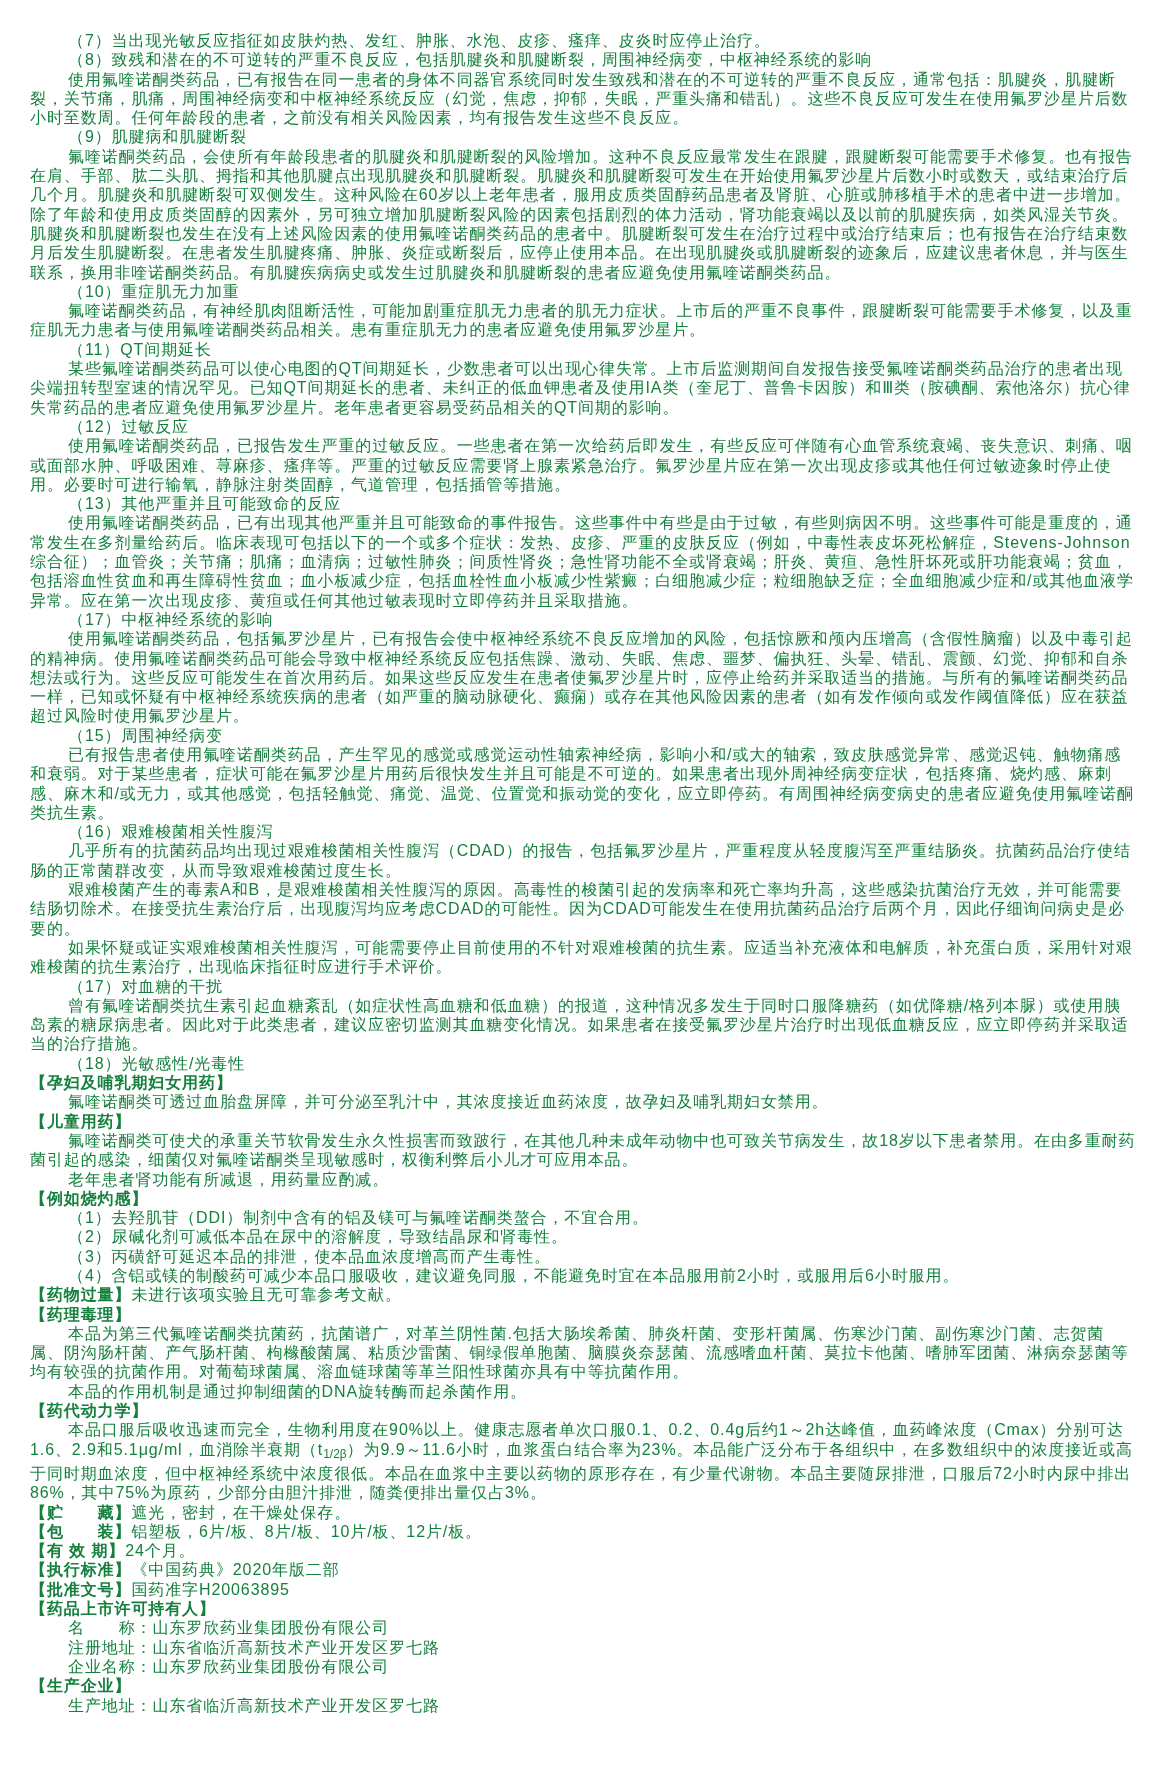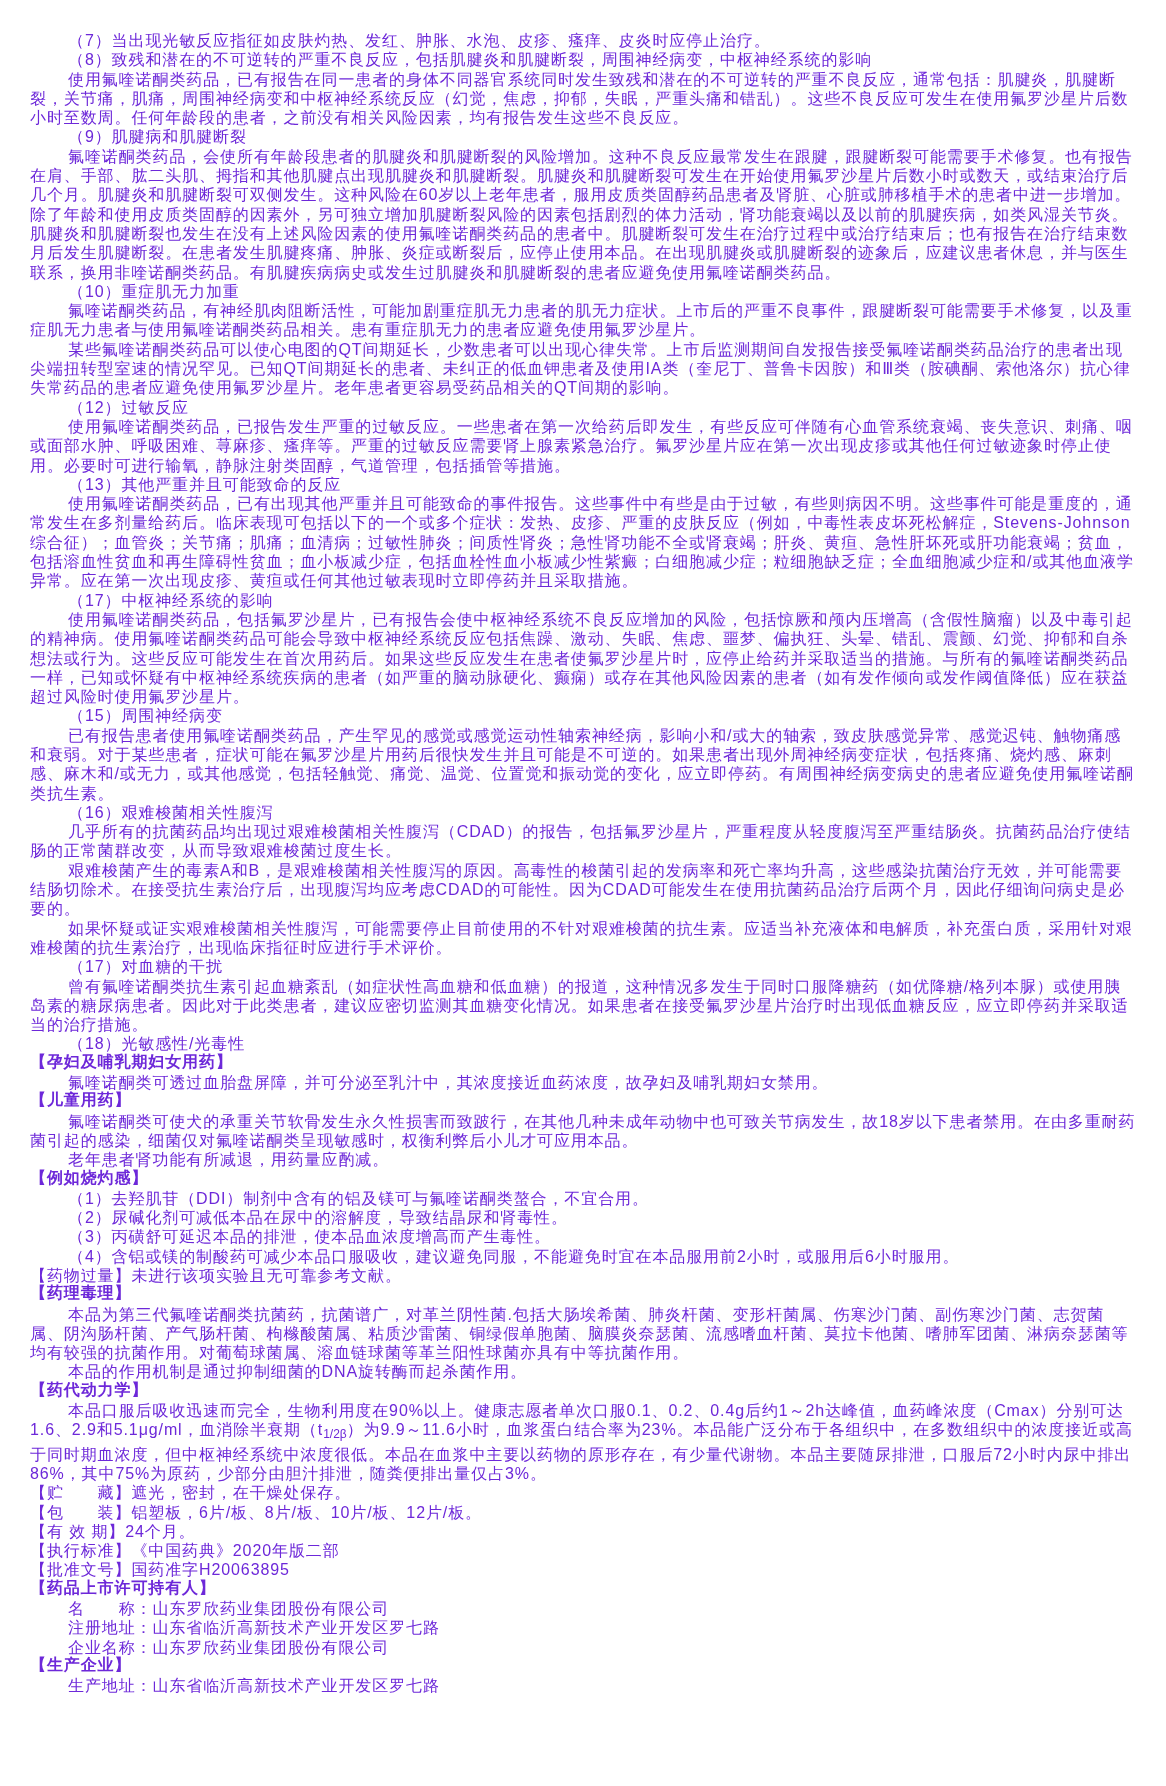--- a/index.html
+++ b/index.html
@@ -1,55 +1,56 @@
 <!DOCTYPE html>
 <html><head>
 <meta charset="utf-8">
 <style>
   html, body { margin: 0; padding: 0; background: #ffffff; }
   .page {
     width: 1166px;
     height: 1786px;
     box-sizing: border-box;
     background: #ffffff;
-    color: #6d28d9;
+    color: #15803d;
     padding: 31px 30px 20px 30px;
     font-family: "Liberation Sans", "DejaVu Sans", sans-serif;
     font-size: 16px;
     line-height: 19.3px;
     letter-spacing: 0.9px;
     overflow: hidden;
   }
   .para {
     margin: 0;
     white-space: pre-wrap;
     word-break: break-all;
   }
   .item, .body, .detail { text-indent: 38px; }
-  .header { font-weight: bold; text-indent: 0; font-family: Liberation Mono, monospace; }
+  .header { font-weight: bold; text-indent: 0; }
   .kv { text-indent: 0; }
-  .kv-label { font-weight: normal; }
+  .kv-label { font-weight: bold; }
   .subscript {
     font-size: 12px;
     vertical-align: -3px;
     letter-spacing: 0;
   }
 </style>
 </head>
 <body>
 
 <div class="page">
   <div>
       <p class="para item"><span>（7）当出现光敏反应指征如皮肤灼热、发红、肿胀、水泡、皮疹、瘙痒、皮炎时应停止治疗。</span></p>
       <p class="para item"><span>（8）致残和潜在的不可逆转的严重不良反应，包括肌腱炎和肌腱断裂，周围神经病变，中枢神经系统的影响</span></p>
       <p class="para body"><span>使用氟喹诺酮类药品，已有报告在同一患者的身体不同器官系统同时发生致残和潜在的不可逆转的严重不良反应，通常包括：肌腱炎，肌腱断裂，关节痛，肌痛，周围神经病变和中枢神经系统反应（幻觉，焦虑，抑郁，失眠，严重头痛和错乱）。这些不良反应可发生在使用氟罗沙星片后数小时至数周。任何年龄段的患者，之前没有相关风险因素，均有报告发生这些不良反应。</span></p>
       <p class="para item"><span>（9）肌腱病和肌腱断裂</span></p>
       <p class="para body"><span>氟喹诺酮类药品，会使所有年龄段患者的肌腱炎和肌腱断裂的风险增加。这种不良反应最常发生在跟腱，跟腱断裂可能需要手术修复。也有报告在肩、手部、肱二头肌、拇指和其他肌腱点出现肌腱炎和肌腱断裂。肌腱炎和肌腱断裂可发生在开始使用氟罗沙星片后数小时或数天，或结束治疗后几个月。肌腱炎和肌腱断裂可双侧发生。这种风险在60岁以上老年患者，服用皮质类固醇药品患者及肾脏、心脏或肺移植手术的患者中进一步增加。除了年龄和使用皮质类固醇的因素外，另可独立增加肌腱断裂风险的因素包括剧烈的体力活动，肾功能衰竭以及以前的肌腱疾病，如类风湿关节炎。肌腱炎和肌腱断裂也发生在没有上述风险因素的使用氟喹诺酮类药品的患者中。肌腱断裂可发生在治疗过程中或治疗结束后；也有报告在治疗结束数月后发生肌腱断裂。在患者发生肌腱疼痛、肿胀、炎症或断裂后，应停止使用本品。在出现肌腱炎或肌腱断裂的迹象后，应建议患者休息，并与医生联系，换用非喹诺酮类药品。有肌腱疾病病史或发生过肌腱炎和肌腱断裂的患者应避免使用氟喹诺酮类药品。</span></p>
       <p class="para item"><span>（10）重症肌无力加重</span></p>
       <p class="para body"><span>氟喹诺酮类药品，有神经肌肉阻断活性，可能加剧重症肌无力患者的肌无力症状。上市后的严重不良事件，跟腱断裂可能需要手术修复，以及重症肌无力患者与使用氟喹诺酮类药品相关。患有重症肌无力的患者应避免使用氟罗沙星片。</span></p>
+      <p class="para item"><span>（11）QT间期延长</span></p>
       <p class="para body"><span>某些氟喹诺酮类药品可以使心电图的QT间期延长，少数患者可以出现心律失常。上市后监测期间自发报告接受氟喹诺酮类药品治疗的患者出现尖端扭转型室速的情况罕见。已知QT间期延长的患者、未纠正的低血钾患者及使用IA类（奎尼丁、普鲁卡因胺）和Ⅲ类（胺碘酮、索他洛尔）抗心律失常药品的患者应避免使用氟罗沙星片。老年患者更容易受药品相关的QT间期的影响。</span></p>
       <p class="para item"><span>（12）过敏反应</span></p>
       <p class="para body"><span>使用氟喹诺酮类药品，已报告发生严重的过敏反应。一些患者在第一次给药后即发生，有些反应可伴随有心血管系统衰竭、丧失意识、刺痛、咽或面部水肿、呼吸困难、荨麻疹、瘙痒等。严重的过敏反应需要肾上腺素紧急治疗。氟罗沙星片应在第一次出现皮疹或其他任何过敏迹象时停止使用。必要时可进行输氧，静脉注射类固醇，气道管理，包括插管等措施。</span></p>
       <p class="para item"><span>（13）其他严重并且可能致命的反应</span></p>
       <p class="para body"><span>使用氟喹诺酮类药品，已有出现其他严重并且可能致命的事件报告。这些事件中有些是由于过敏，有些则病因不明。这些事件可能是重度的，通常发生在多剂量给药后。临床表现可包括以下的一个或多个症状：发热、皮疹、严重的皮肤反应（例如，中毒性表皮坏死松解症，Stevens-Johnson综合征）；血管炎；关节痛；肌痛；血清病；过敏性肺炎；间质性肾炎；急性肾功能不全或肾衰竭；肝炎、黄疸、急性肝坏死或肝功能衰竭；贫血，包括溶血性贫血和再生障碍性贫血；血小板减少症，包括血栓性血小板减少性紫癜；白细胞减少症；粒细胞缺乏症；全血细胞减少症和/或其他血液学异常。应在第一次出现皮疹、黄疸或任何其他过敏表现时立即停药并且采取措施。</span></p>
       <p class="para item"><span>（17）中枢神经系统的影响</span></p>
       <p class="para body"><span>使用氟喹诺酮类药品，包括氟罗沙星片，已有报告会使中枢神经系统不良反应增加的风险，包括惊厥和颅内压增高（含假性脑瘤）以及中毒引起的精神病。使用氟喹诺酮类药品可能会导致中枢神经系统反应包括焦躁、激动、失眠、焦虑、噩梦、偏执狂、头晕、错乱、震颤、幻觉、抑郁和自杀想法或行为。这些反应可能发生在首次用药后。如果这些反应发生在患者使氟罗沙星片时，应停止给药并采取适当的措施。与所有的氟喹诺酮类药品一样，已知或怀疑有中枢神经系统疾病的患者（如严重的脑动脉硬化、癫痫）或存在其他风险因素的患者（如有发作倾向或发作阈值降低）应在获益超过风险时使用氟罗沙星片。</span></p>
       <p class="para item"><span>（15）周围神经病变</span></p>
       <p class="para body"><span>已有报告患者使用氟喹诺酮类药品，产生罕见的感觉或感觉运动性轴索神经病，影响小和/或大的轴索，致皮肤感觉异常、感觉迟钝、触物痛感和衰弱。对于某些患者，症状可能在氟罗沙星片用药后很快发生并且可能是不可逆的。如果患者出现外周神经病变症状，包括疼痛、烧灼感、麻刺感、麻木和/或无力，或其他感觉，包括轻触觉、痛觉、温觉、位置觉和振动觉的变化，应立即停药。有周围神经病变病史的患者应避免使用氟喹诺酮类抗生素。</span></p>
       <p class="para item"><span>（16）艰难梭菌相关性腹泻</span></p>

